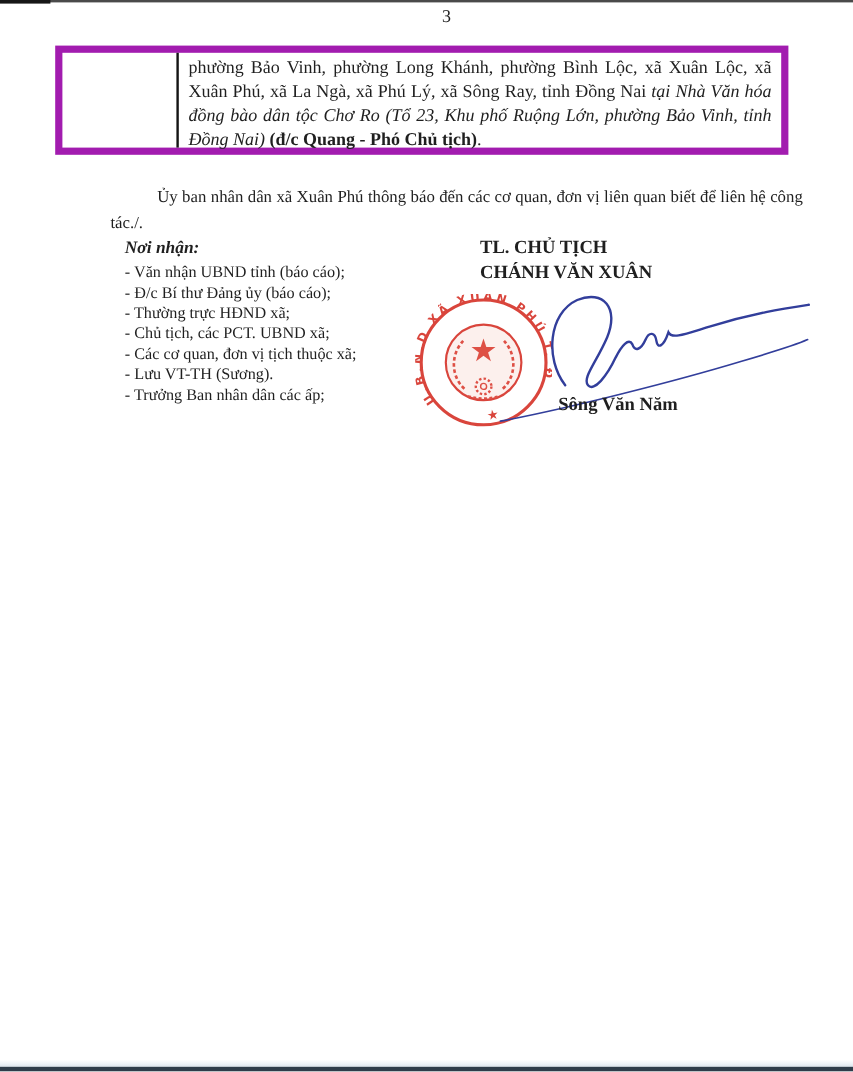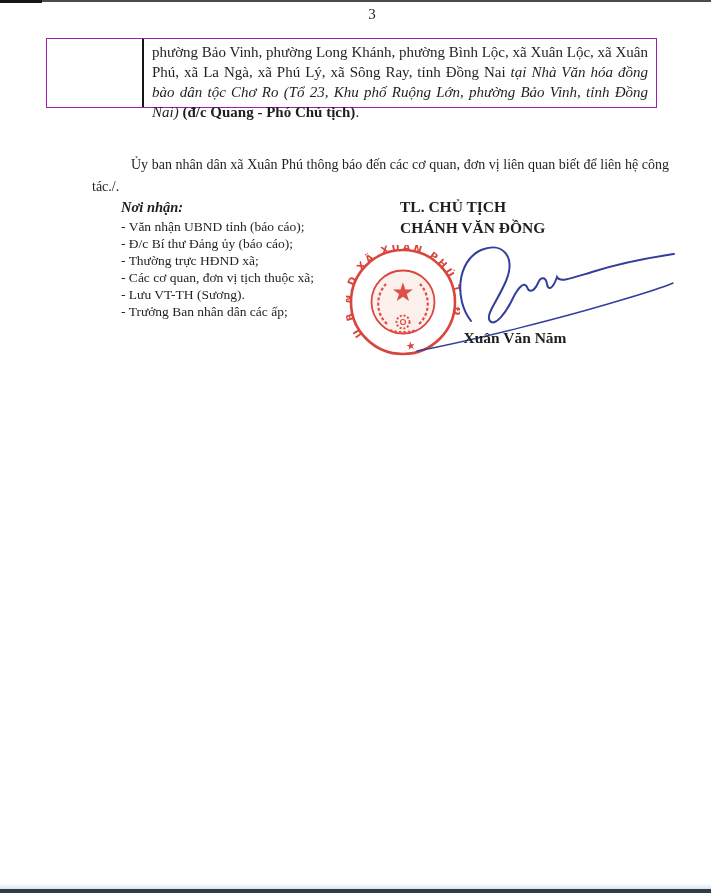--- a/index.html
+++ b/index.html
@@ -15,37 +15,37 @@
   .top-left-mark{left:0;top:0;width:42px;height:3px;background:#161616;}
   .bottom-edge{
     left:0;bottom:0;width:711px;height:10px;
     background:linear-gradient(to bottom,#ffffff 0%,#eef3f8 55%,#dbe4ec 100%);
     border-bottom:4px solid #2e3c4a;
     box-sizing:border-box;
   }
   .page-number{left:340px;top:6px;width:64px;text-align:center;font-size:15px;}
   
   .doc-table{
-    left:46px;top:38px;width:611px;height:70px;
-    border:1px solid #a21caf;box-sizing:border-box;display:flex;
+    left:46px;top:38px;width:611px;height:91px;
+    border:6px solid #a21caf;box-sizing:border-box;display:flex;
   }
   .cell-left{width:97px;border-right:2px solid #141414;box-sizing:border-box;}
   .cell-right{
     flex:1;padding:3px 8px 0 8px;
     font-size:15px;line-height:20px;text-align:justify;
   }
   .cell-right .it{font-style:italic;}
   .cell-right b{font-weight:bold;}
   
   .paragraph{
     left:92px;top:154px;width:577px;
     font-size:14px;line-height:21.5px;text-align:justify;text-indent:39px;
   }
   
-  .recipients{left:121px;top:199px;width:260px;font-size:13.5px;line-height:17px;}
+  .recipients{left:104px;top:199px;width:260px;font-size:13.5px;line-height:17px;}
   .recipients-heading{font-weight:bold;font-style:italic;font-size:14.5px;margin-bottom:2px;}
   
   .sig-title{
     left:400px;top:197px;width:245px;text-align:left;
     font-weight:bold;font-size:15.5px;line-height:20.5px;
   }
   .signer-name{
     left:400px;top:329px;width:230px;text-align:center;
     font-weight:bold;font-size:15.5px;
   }
@@ -67,28 +67,29 @@
     <div class="cell-right"><span>phường Bảo Vinh, phường Long Khánh, phường Bình Lộc, xã Xuân Lộc, xã Xuân Phú, xã La Ngà, xã Phú Lý, xã Sông Ray, tỉnh Đồng Nai </span><span class="it">tại Nhà Văn hóa đồng bào dân tộc Chơ Ro (Tổ 23, Khu phố Ruộng Lớn, phường Bảo Vinh, tỉnh Đồng Nai) </span><b>(đ/c Quang - Phó Chủ tịch)</b><span>.</span></div>
   </div>
 
   <div class="abs paragraph">Ủy ban nhân dân xã Xuân Phú thông báo đến các cơ quan, đơn vị liên quan biết để liên hệ công tác./.</div>
 
   <div class="abs recipients">
     <div class="recipients-heading">Nơi nhận:</div>
     <div class="recipient-item">- Văn nhận UBND tỉnh (báo cáo);</div>
     <div class="recipient-item">- Đ/c Bí thư Đảng ủy (báo cáo);</div>
     <div class="recipient-item">- Thường trực HĐND xã;</div>
+    <div class="recipient-item">- Chủ tịch, các PCT. UBND xã;</div>
     <div class="recipient-item">- Các cơ quan, đơn vị tịch thuộc xã;</div>
     <div class="recipient-item">- Lưu VT-TH (Sương).</div>
     <div class="recipient-item">- Trưởng Ban nhân dân các ấp;</div>
   </div>
 
   <div class="abs sig-title">
     <div>TL. CHỦ TỊCH</div>
-    <div>CHÁNH VĂN ĐỒNG</div>
+    <div>CHÁNH VĂN XUÂN</div>
   </div>
 
   <svg class="abs seal-svg" width="114" height="114" viewBox="-57 -57 114 114" opacity="0.93">
     <g>
       <circle r="52" fill="none" stroke="#d7382e" stroke-width="2.6"></circle>
       <circle r="31.5" fill="#fcefec" stroke="#d7382e" stroke-width="1.8"></circle>
       <g transform="rotate(-10)">
         <defs>
           <path id="ringPath" d="M -44 27 A 51.6 51.6 0 1 1 44 27" fill="none"></path>
         </defs>
@@ -113,17 +114,17 @@
     <g fill="none" stroke="#323e9b" stroke-linecap="round">
       <path stroke-width="2" d="M 471 321 C 454 299, 457 261, 481 250 C 503 241, 516 257, 506 281
                C 497 302, 485 315, 490 321 C 495 327, 506 313, 513 298
                C 518 288, 524 281, 527 287 C 529 293, 534 292, 538 283
                C 541 276, 546 277, 547 284 C 548 291, 553 289, 557 277
                C 560 283, 572 278, 592 272 C 627 261, 654 257, 674 254"></path>
       <path stroke-width="1.4" d="M 417 351 C 475 340, 565 317, 618 301 C 642 294, 662 288, 673 283"></path>
     </g>
   </svg>
 
-  <div class="abs signer-name">Xuân Văn Năm</div>
+  <div class="abs signer-name">Sông Văn Năm</div>
 
   <div class="abs bottom-edge"></div>
 
 </div>
 
 </body></html>

